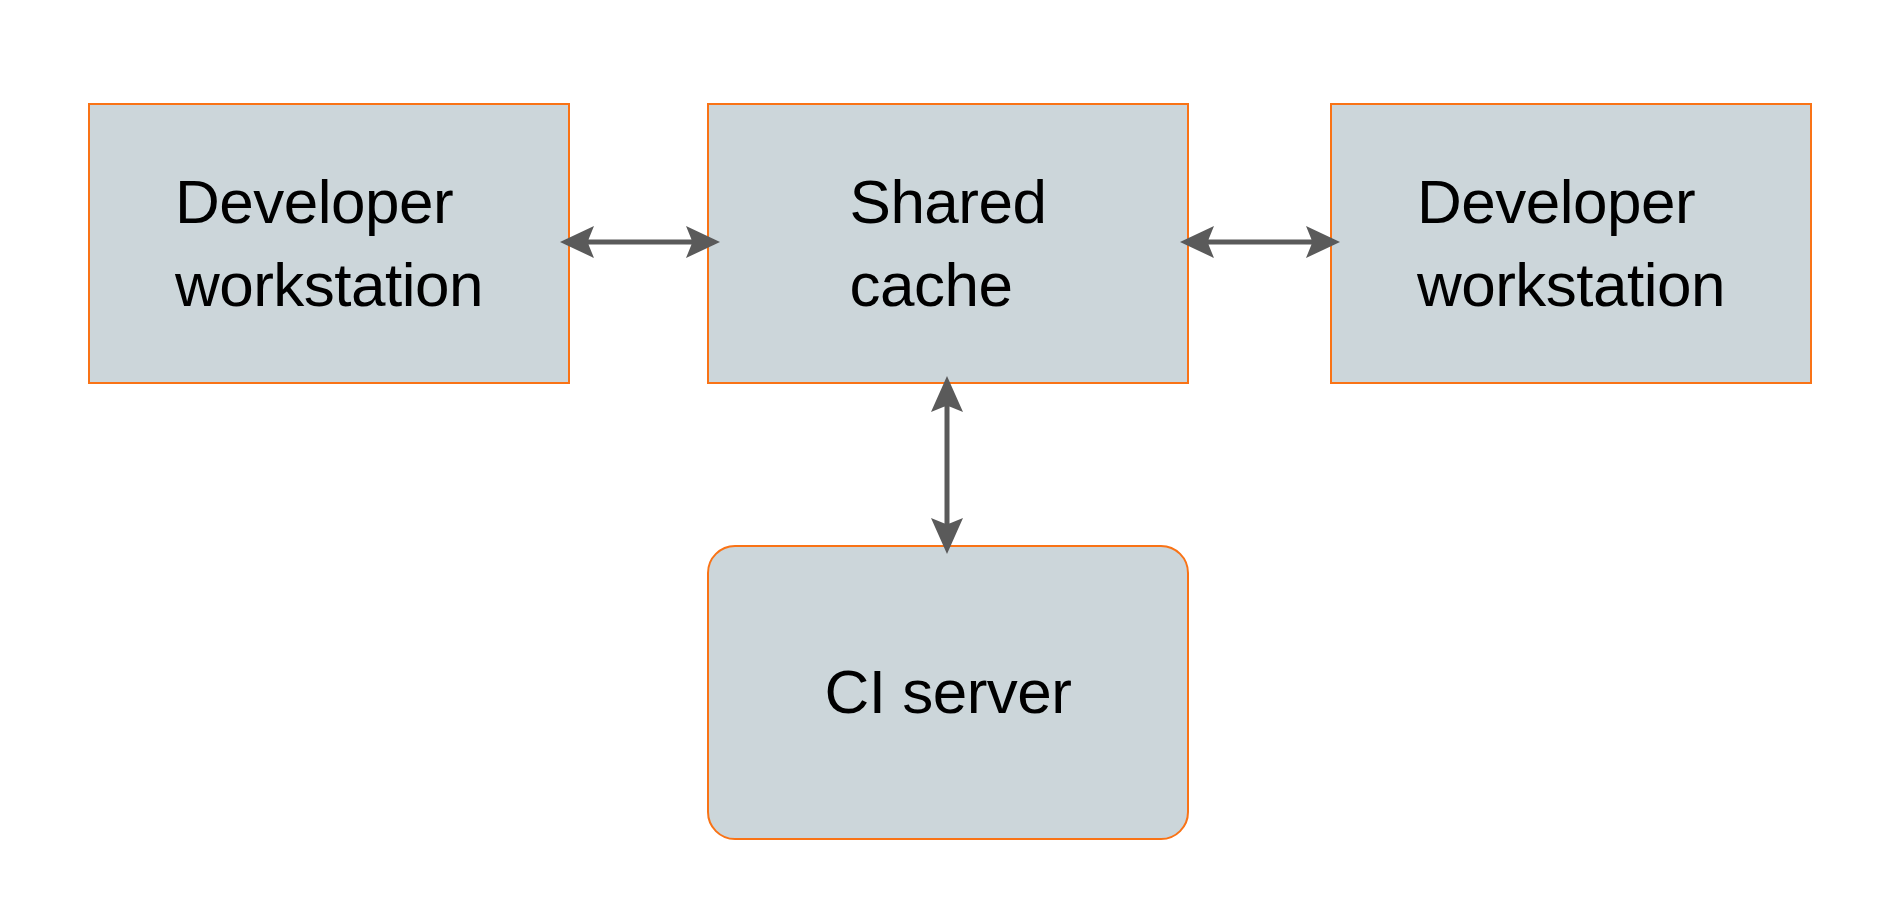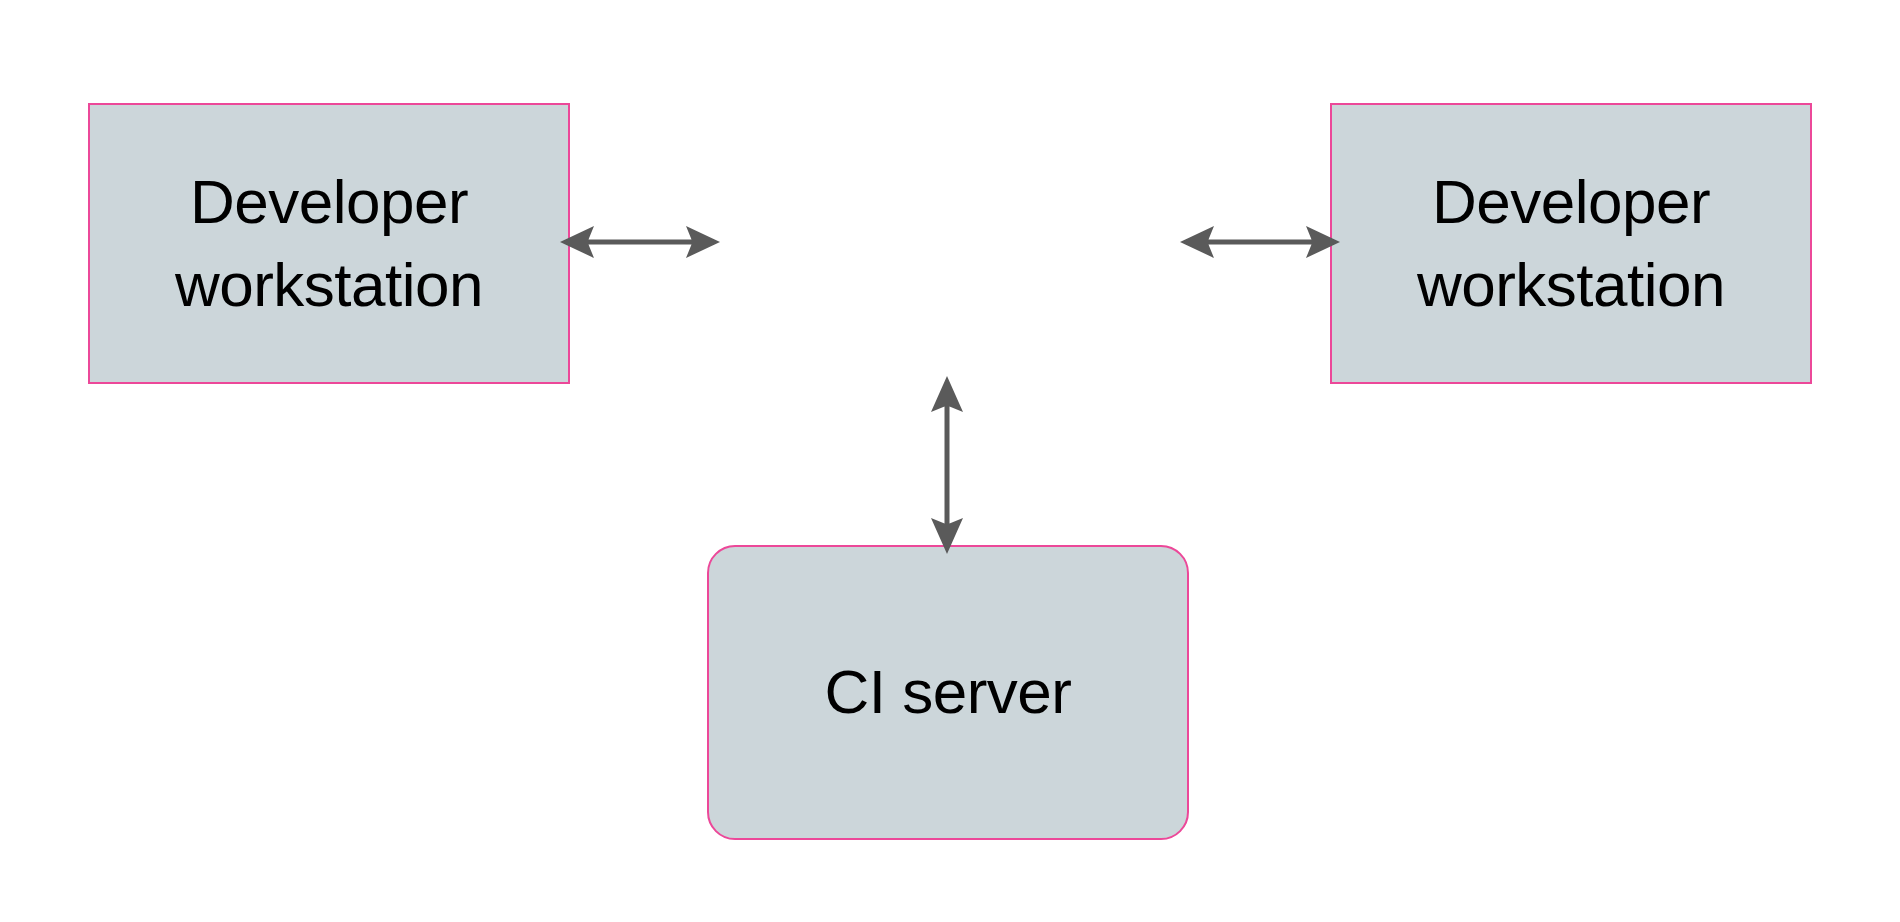--- a/index.html
+++ b/index.html
@@ -15,25 +15,25 @@
     position: relative;
     width: 1900px;
     height: 922px;
     background: #ffffff;
     overflow: hidden;
   }
   .node {
     position: absolute;
     box-sizing: border-box;
     background: #ccd6da;
-    border: 2px solid #ec4899;
+    border: 2px solid #f97316;
     display: flex;
     align-items: center;
     justify-content: center;
-    text-align: center;
+    text-align: left;
   }
   .node-label {
     color: #000000;
     font-family: "Liberation Sans", sans-serif;
     font-size: 62px;
     line-height: 1.33;
     font-weight: 400;
     letter-spacing: -0.5px;
     white-space: pre-line;
     padding: 0 6px;
@@ -94,20 +94,24 @@
 </head>
 <body>
 
 <div id="canvas">
 
   <div class="node" id="node-dev-left">
     <span class="node-label">Developer
 workstation</span>
   </div>
 
+  <div class="node" id="node-shared-cache">
+    <span class="node-label">Shared
+cache</span>
+  </div>
 
   <div class="node" id="node-dev-right">
     <span class="node-label">Developer
 workstation</span>
   </div>
 
   <div class="node" id="node-ci-server">
     <span class="node-label">CI server</span>
   </div>
 

